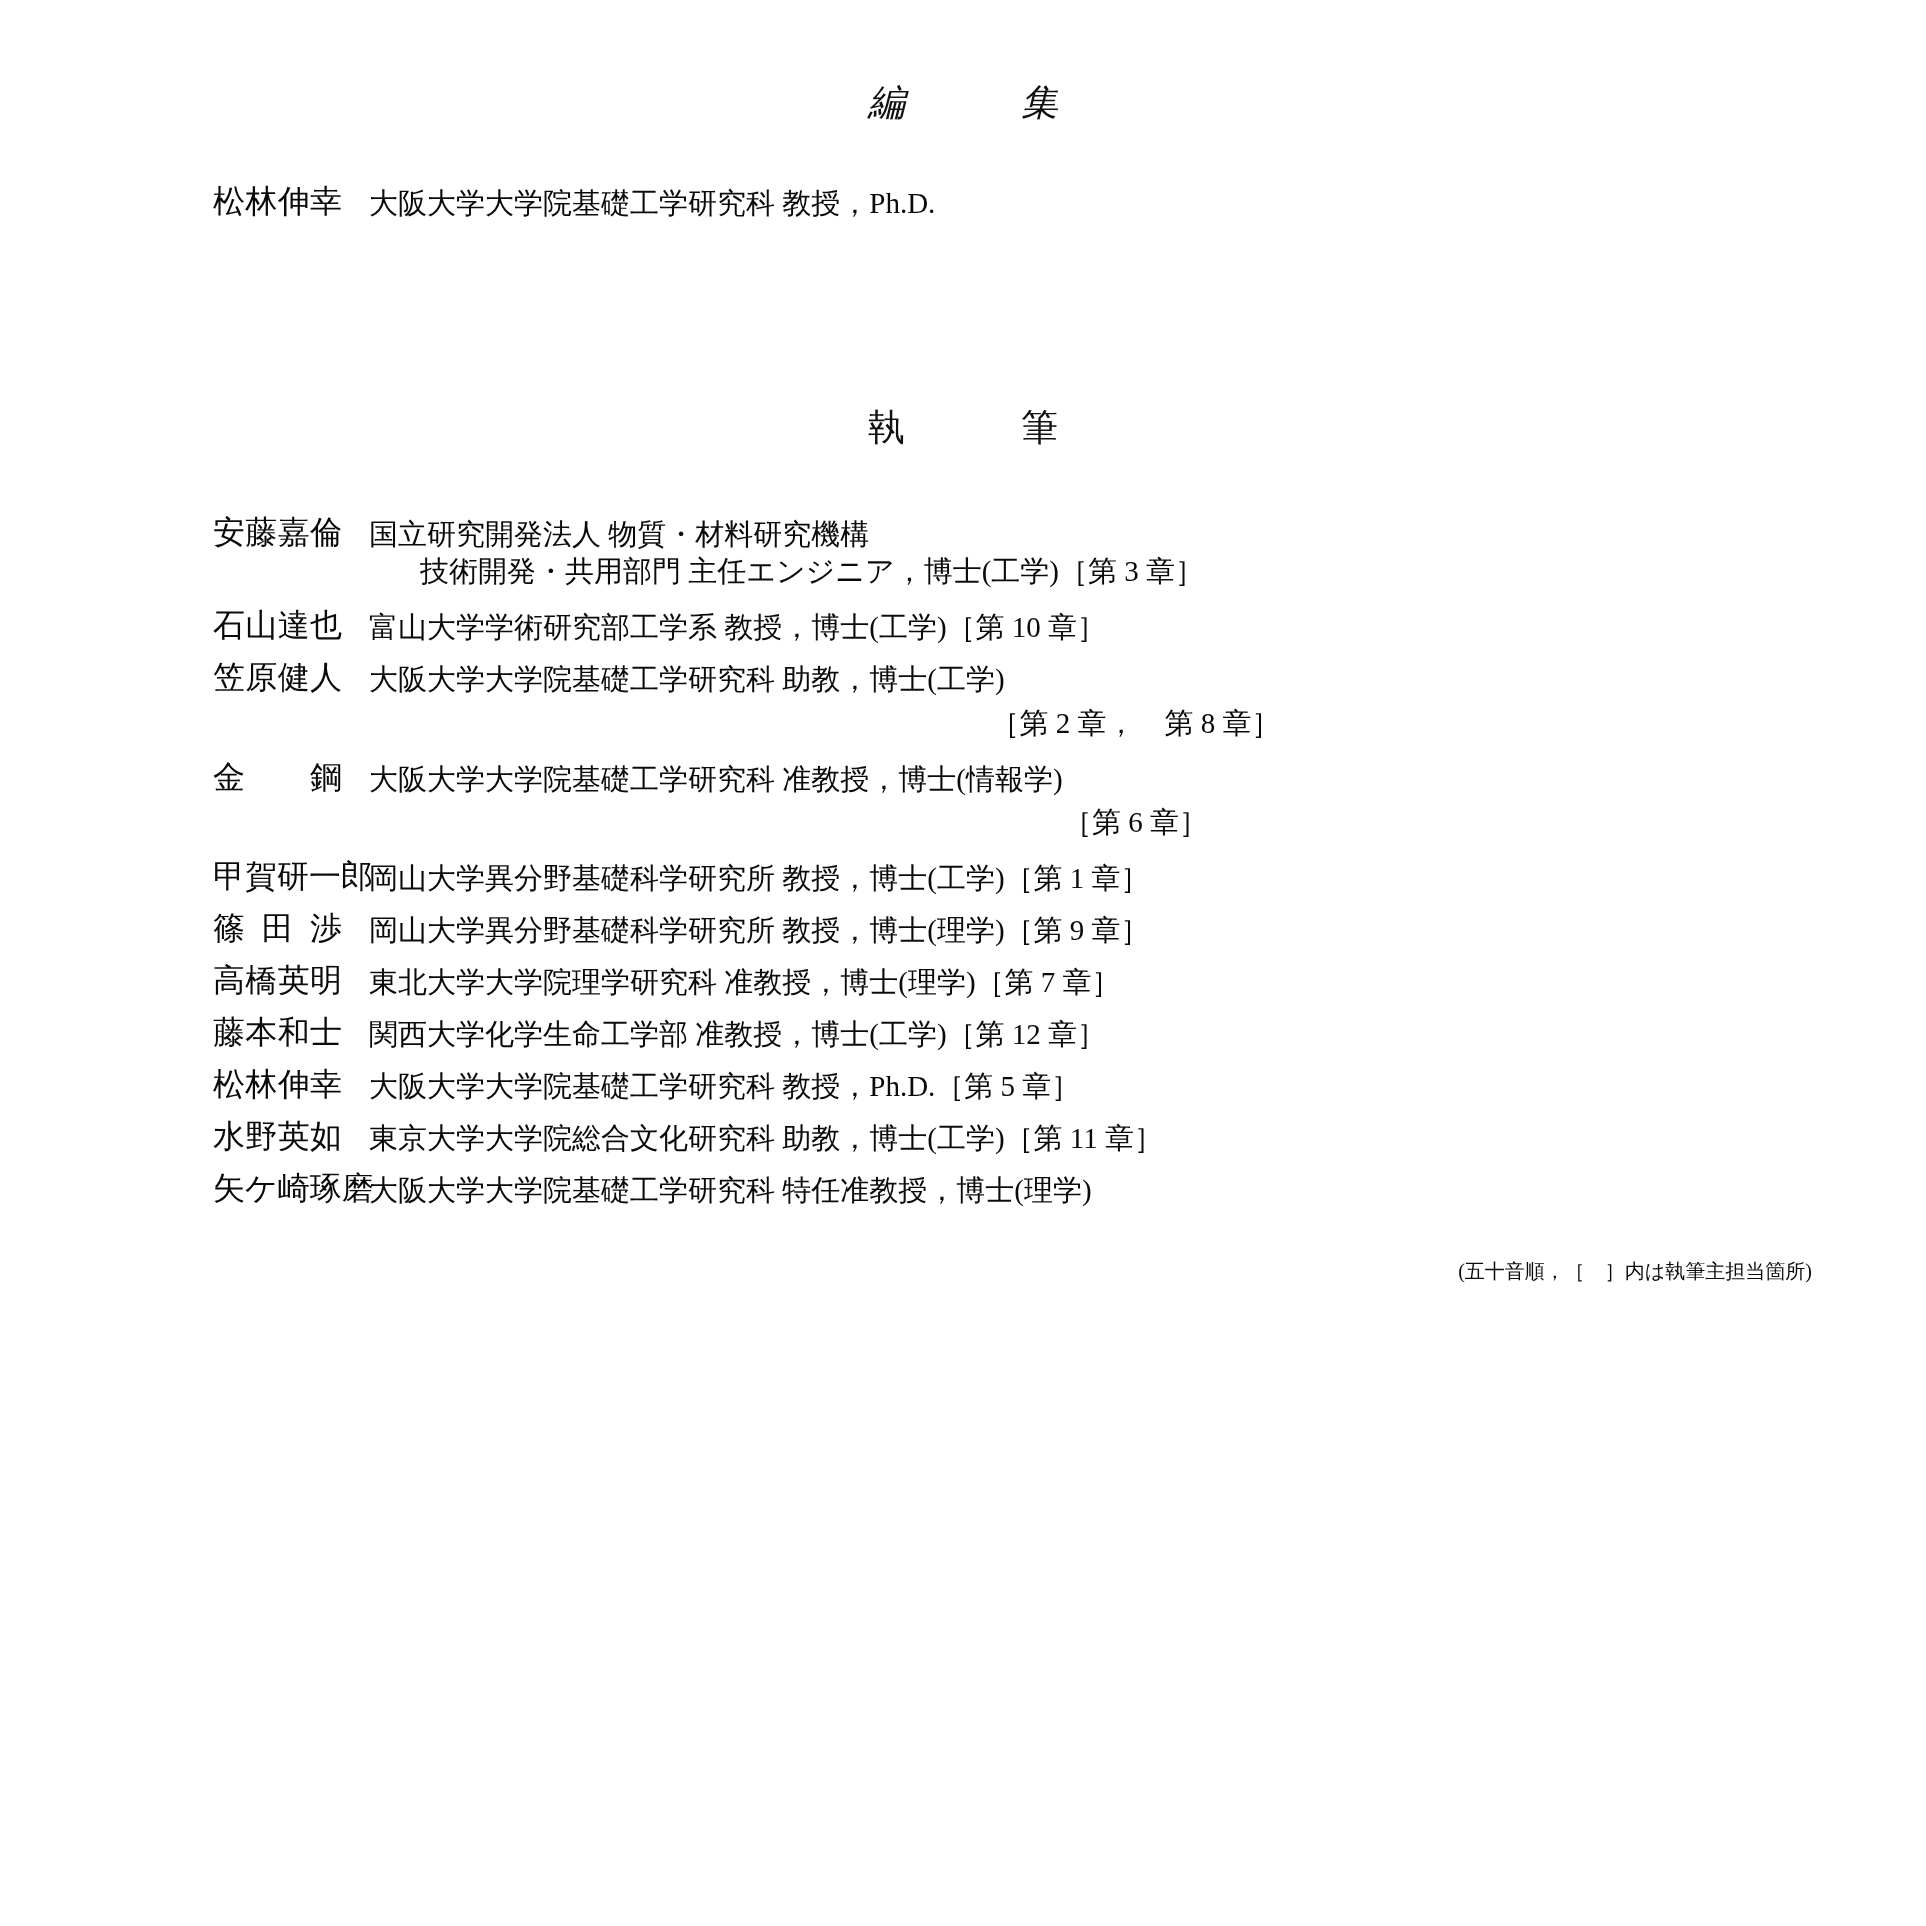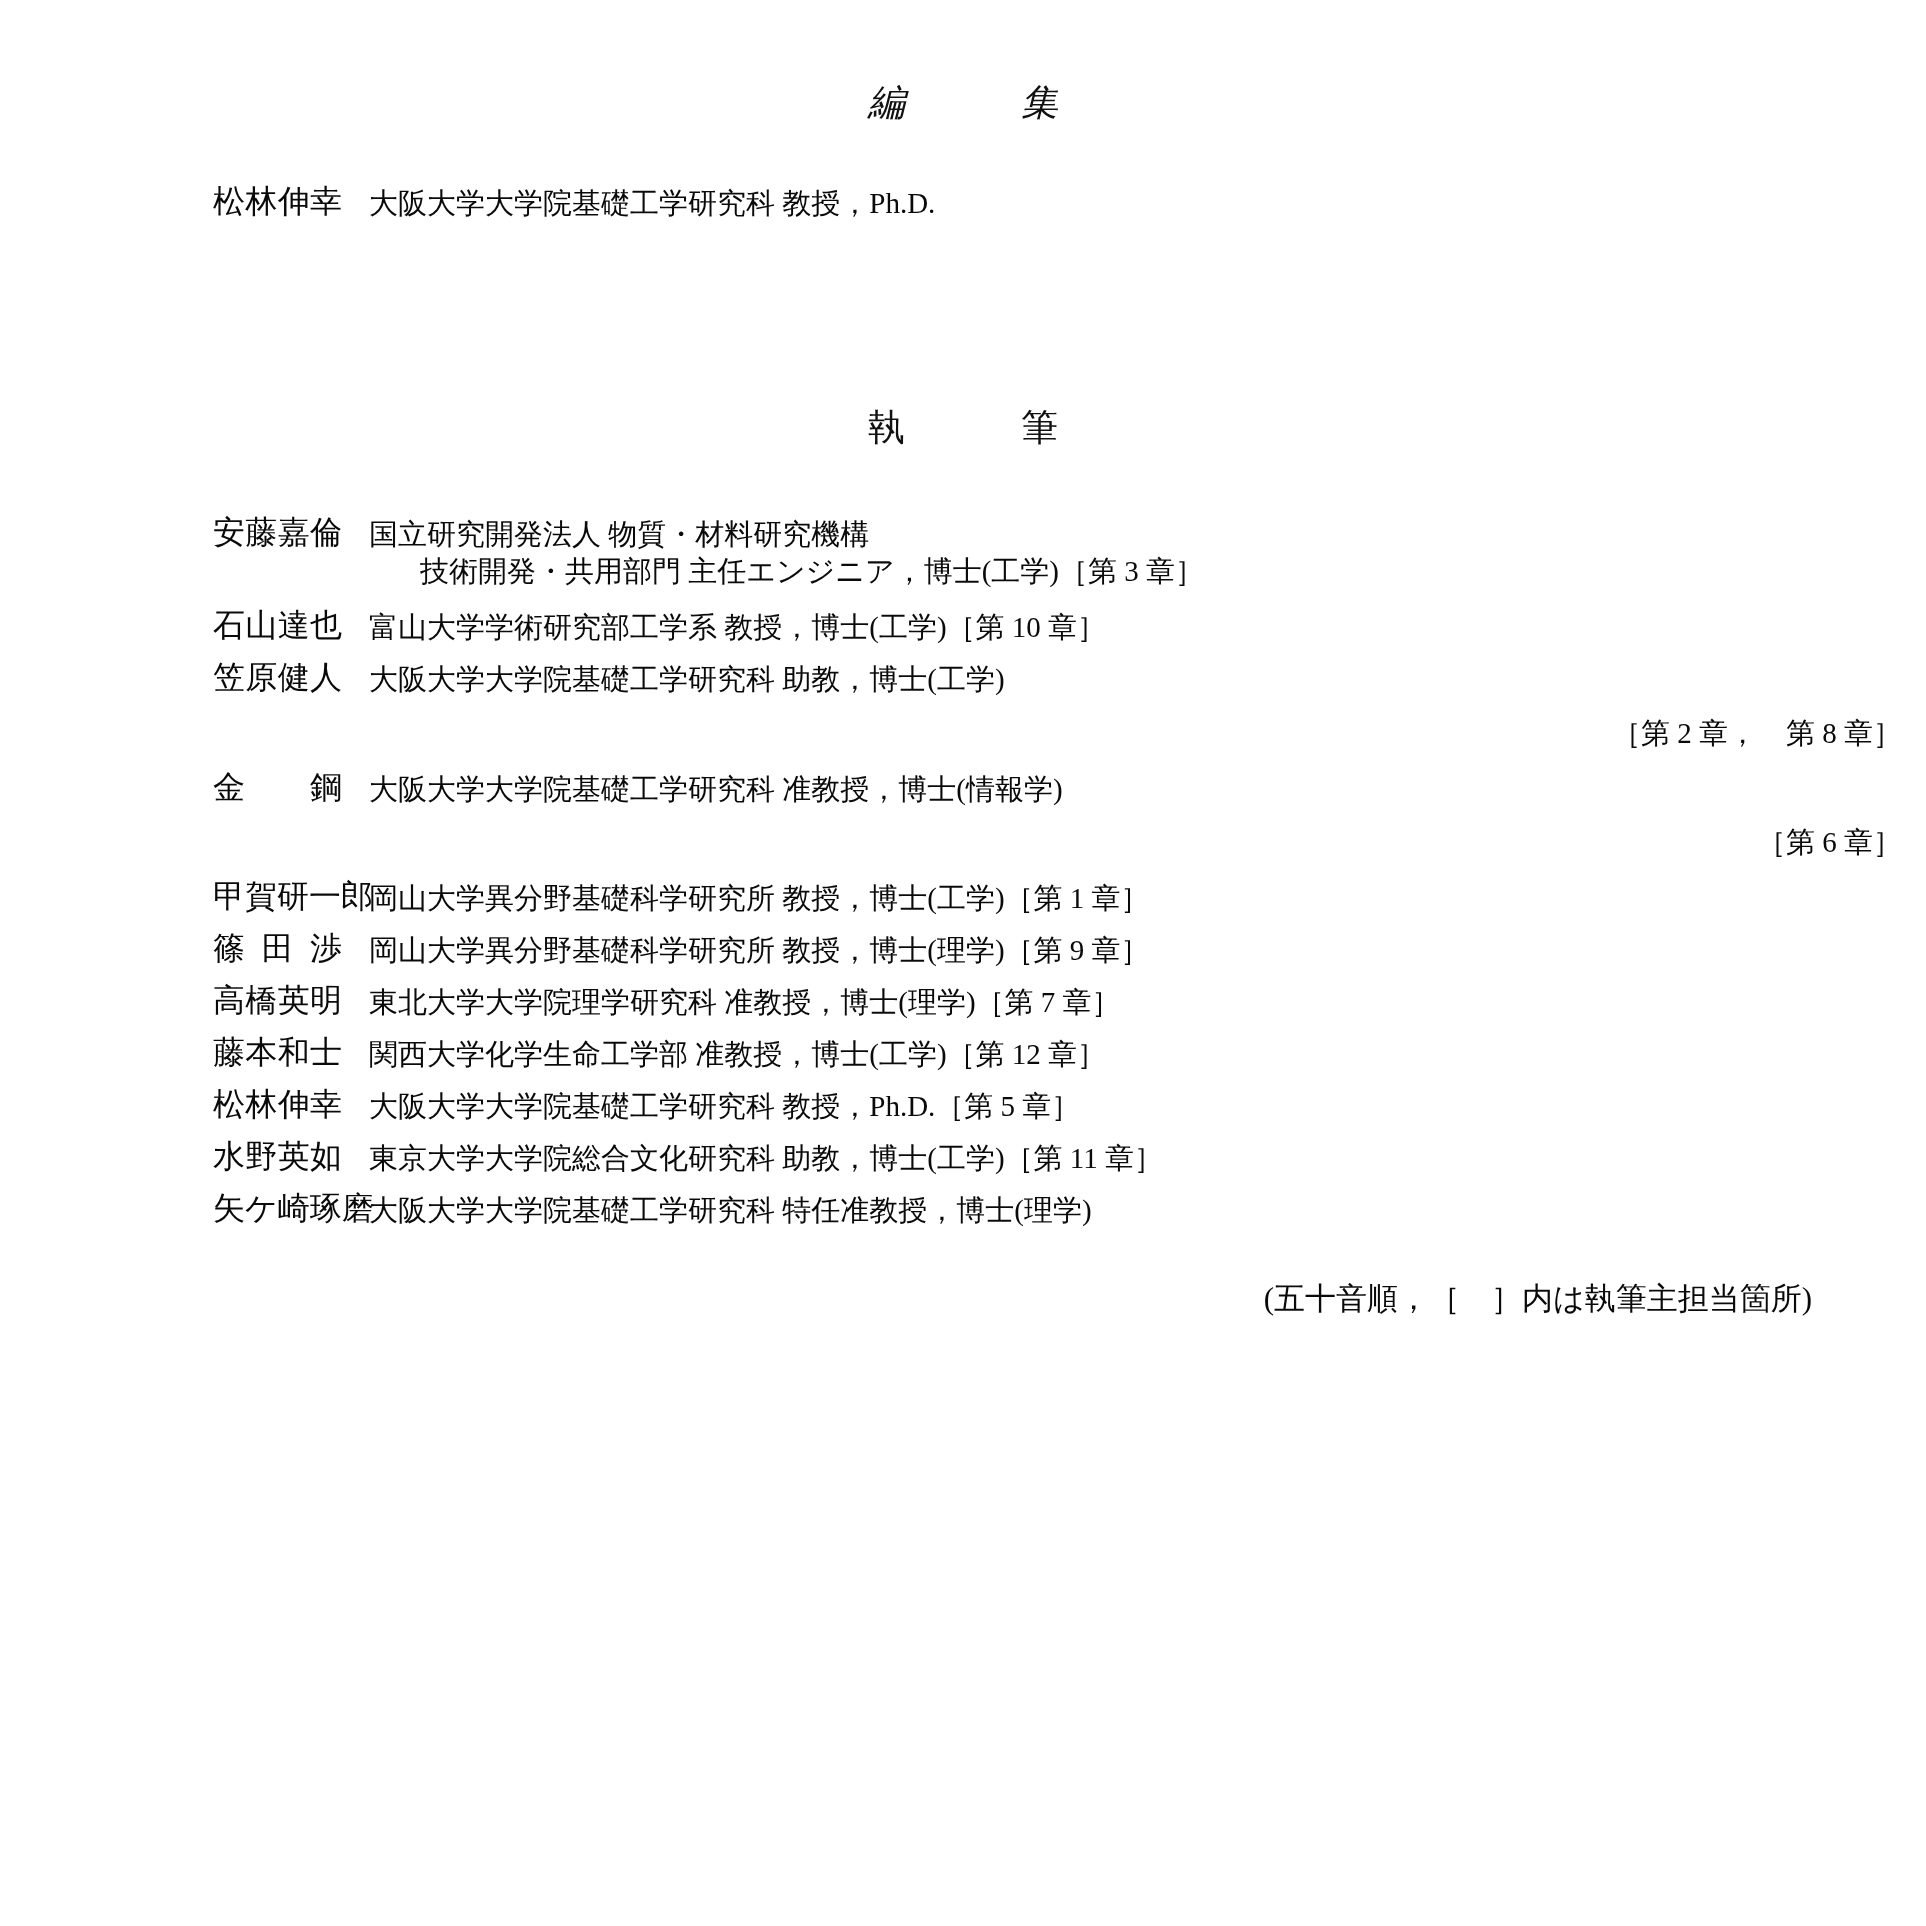--- a/index.html
+++ b/index.html
@@ -61,31 +61,31 @@
     font-size: 29px;
     line-height: 1.30;
     padding-left: 27px;
   }
   .affil .line2 {
     display: block;
     padding-left: 51px;
   }
   .affil .chap-right {
     display: block;
-    text-align: right;
+    text-align: center;
     padding-right: 24px;
-    margin-top: 16px;
+    margin-top: 6px;
   }
 
   
   .entry + .entry { margin-top: 14.4px; }
   .entry.tall + .entry { margin-top: 18px; }
 
   .note {
-    font-size: 31px;
+    font-size: 20px;
     text-align: right;
     padding-right: 114px;
   }
 </style>
 </head>
 <body>
 
 <div class="page">
 
   <div id="editor-heading" class="section-heading">編　　集</div>

